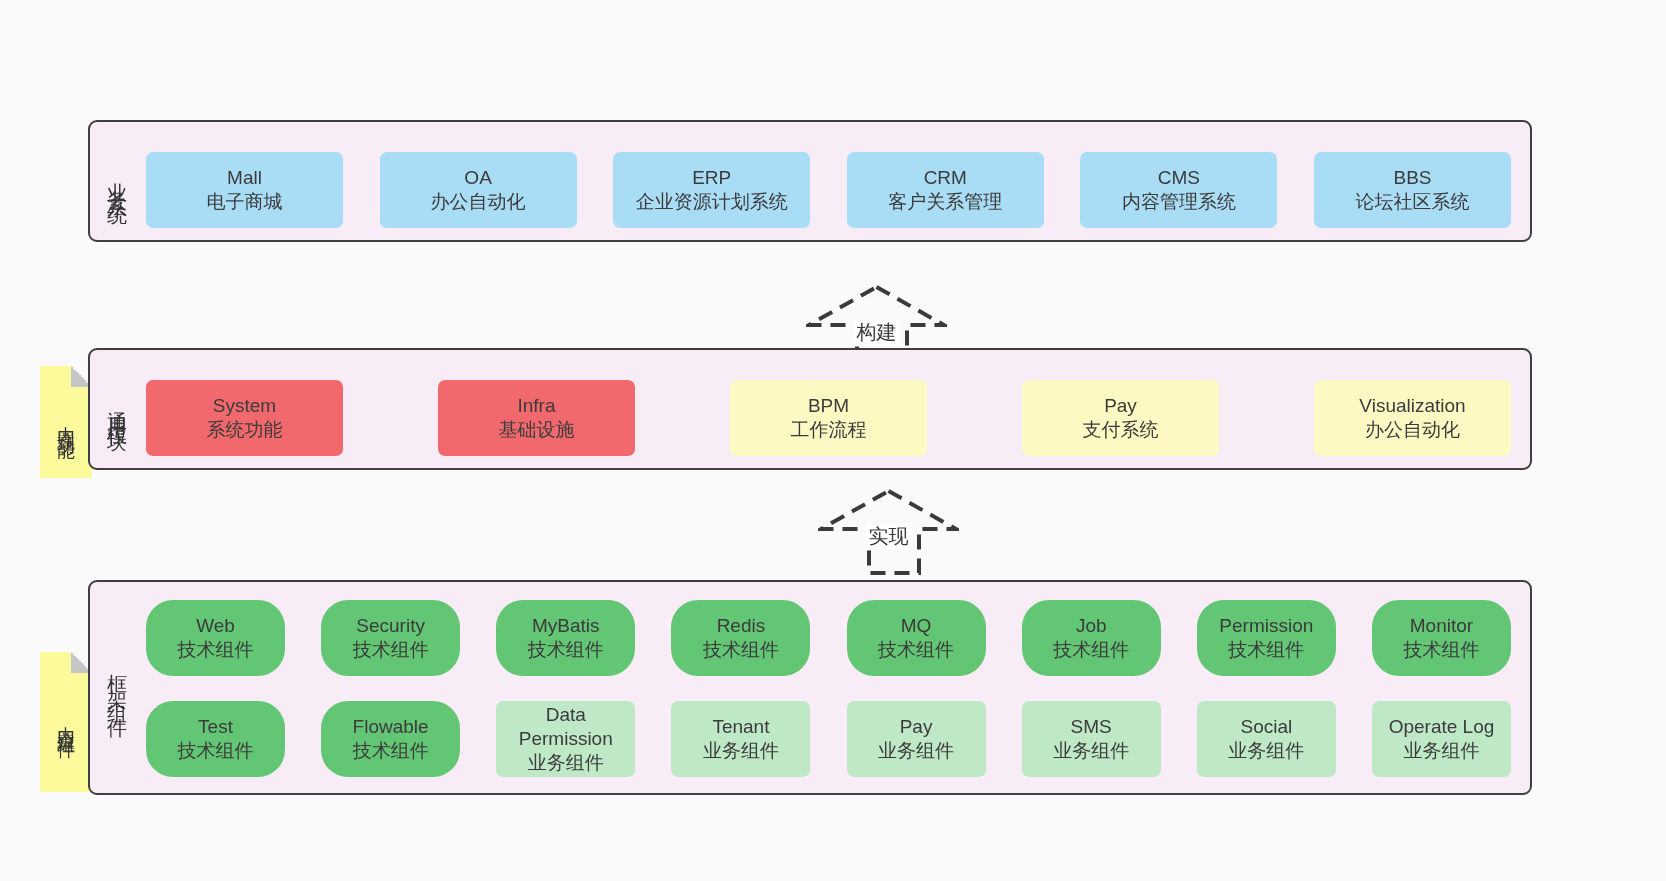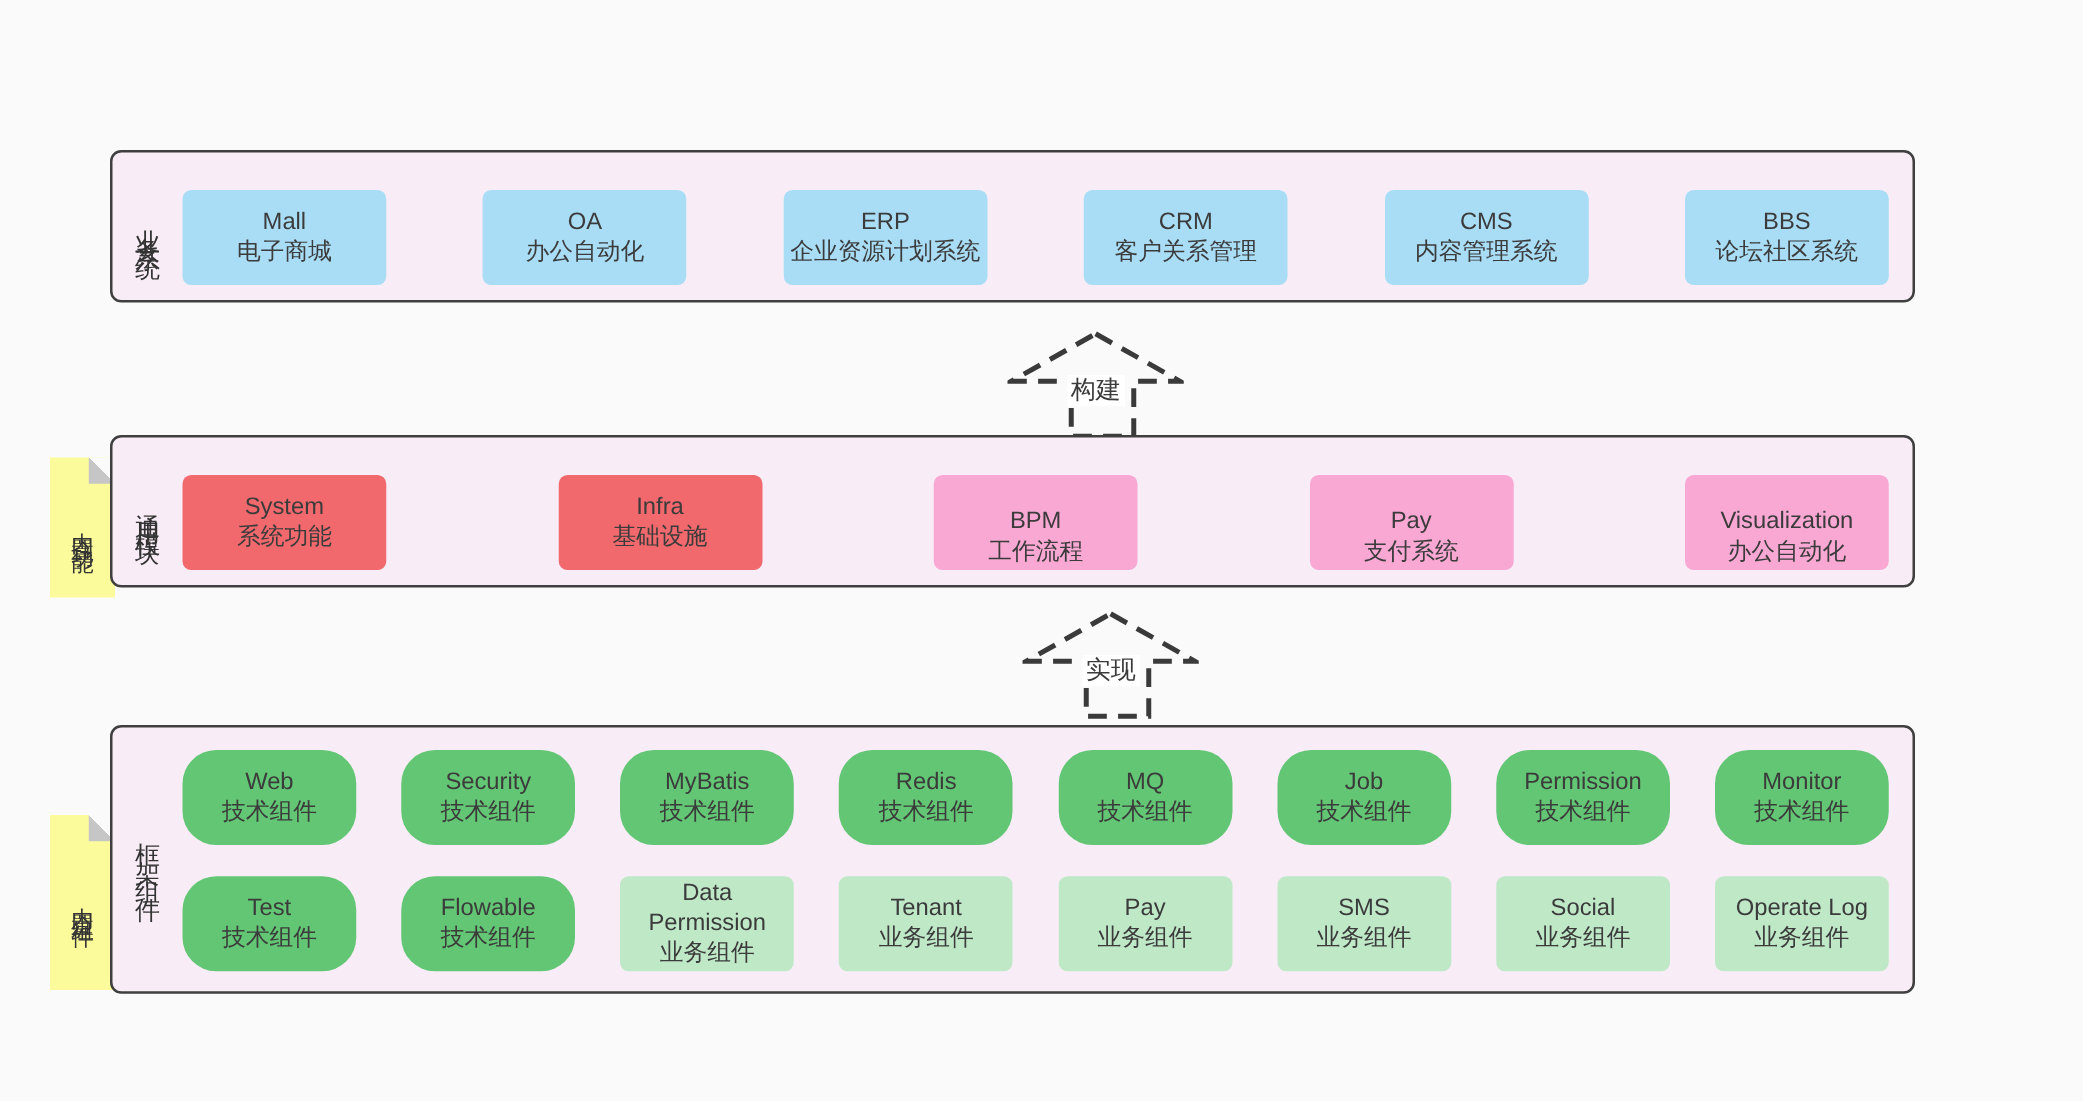--- a/index.html
+++ b/index.html
@@ -35,25 +35,25 @@
   }
   .rows{
     flex:1;display:flex;flex-direction:column;justify-content:space-between;
     padding:18px 19px 16px 0;
   }
   .box{
     height:76px;border-radius:7px;box-sizing:border-box;
     display:flex;flex-direction:column;align-items:center;justify-content:center;
     text-align:center;font-size:19px;line-height:1.28;padding:2px 4px;
   }
-  .w6{width:163px;margin-top:18px;}
+  .w6{width:197px;margin-top:18px;}
   .w8{width:139px;}
   .blue{background:#a9ddf6;}
   .red{background:#f2696d;}
-  .pink{background:#f9a8d4;justify-content:flex-end;}
+  .pink{background:#fef9c3;}
   .green{background:#63c674;border-radius:27px;}
   .green-light{background:#bfe8c7;}
 
   
   .sticky{
     position:absolute;left:40px;width:52px;z-index:1;
     background:#fbfb9c;
     display:flex;align-items:center;justify-content:center;
   }
   #sticky-features{top:366px;height:112px;}
@@ -62,21 +62,21 @@
     position:absolute;top:0;right:0;width:21px;height:21px;
     background:linear-gradient(225deg,#fafafa 50%,#c6c6c6 50%);
   }
   .sticky-text{
     writing-mode:vertical-rl;text-orientation:upright;
     font-size:18px;letter-spacing:5px;color:#333;
   }
 
   
   .arrow{position:absolute;width:141px;height:88px;z-index:1;}
-  #arrow-build{left:806px;top:264px;}
+  #arrow-build{left:806px;top:284px;}
   #arrow-implement{left:818px;top:488px;}
   .arrow svg{position:absolute;inset:0;width:100%;height:100%;}
   .arrow path{
     fill:none;stroke:#3a3a3a;stroke-width:4;
     stroke-dasharray:15 9;stroke-linejoin:miter;
   }
   .arrow-label{
     position:absolute;left:50%;top:36px;transform:translateX(-50%);
     background:#ffffff;padding:0 3px;font-size:20px;line-height:1.25;
     color:#3b3b3b;white-space:nowrap;

